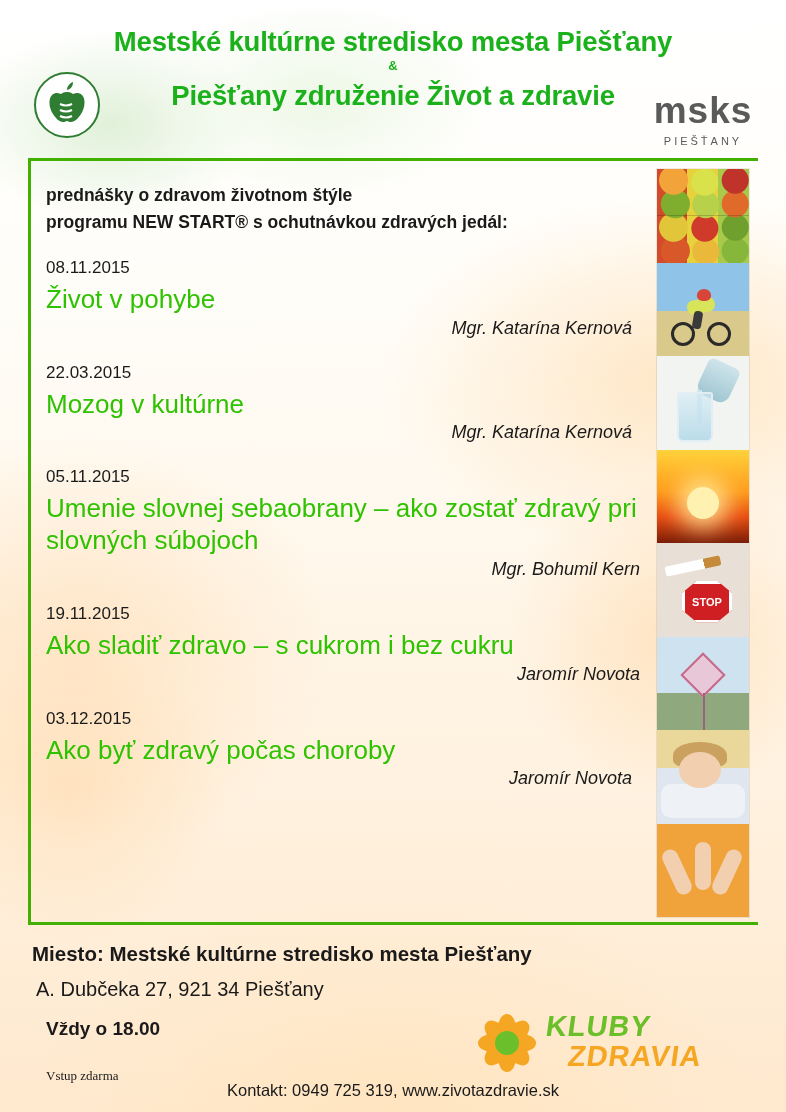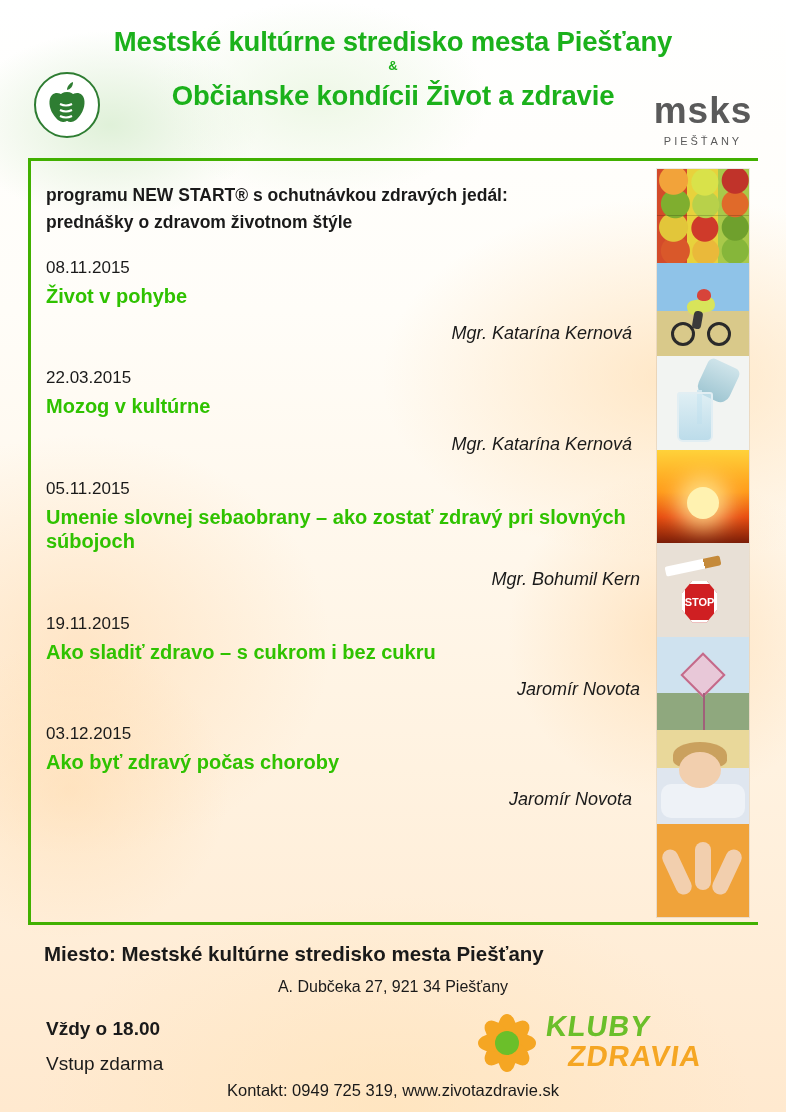--- a/index.html
+++ b/index.html
@@ -148,27 +148,27 @@
     left: 46px; top: 258px;
     width: 600px;
   }
   .item { margin-bottom: 24px; }
   .item .date {
     font-size: 17px;
     color: #1a1a1a;
     margin-bottom: 6px;
   }
   .item .title {
-    font-size: 20px;
-    font-weight: bold;
+    font-size: 26px;
+    font-weight: normal;
     color: #2fc200;
     line-height: 1.22;
   }
   .item .lecturer {
-    margin-top: 15px;
+    margin-top: 2px;
     font-size: 18px;
     font-style: italic;
     color: #1a1a1a;
     text-align: right;
     padding-right: 14px;
   }
   .item.wide .lecturer { padding-right: 6px; }
 
   
   .photo-strip {
@@ -228,21 +228,21 @@
 
   
   .ph-sun {
     background: linear-gradient(180deg, #ffd23a 0%, #ff9b1a 45%, #e84c10 72%, #7a1d08 100%);
   }
   .ph-sun .disc { position:absolute; left:50%; top:40%; width:32px; height:32px; margin-left:-16px; background:#fff2b0; border-radius:50%; box-shadow: 0 0 22px 10px rgba(255,240,160,0.8); }
 
   
   .ph-stop { background: linear-gradient(180deg, #e8e0d6 0 100%); }
   .ph-stop .cig { position:absolute; left:8px; top:18px; width:56px; height:10px; background:linear-gradient(90deg,#ffffff 0 70%, #c58a3a 70% 100%); transform: rotate(-12deg); border-radius:2px; }
-  .ph-stop .sign { position:absolute; left:50%; bottom:14px; margin-left:-21px; width:35px; height:42px; background:#cf1f22; border:3px solid #ffffff; clip-path: polygon(30% 0,70% 0,100% 30%,100% 70%,70% 100%,30% 100%,0 70%,0 30%); color:#fff; font-size:11px; font-weight:bold; display:flex; align-items:center; justify-content:center; }
+  .ph-stop .sign { position:absolute; left:50%; bottom:14px; margin-left:-21px; width:50px; height:42px; background:#cf1f22; border:3px solid #ffffff; clip-path: polygon(30% 0,70% 0,100% 30%,100% 70%,70% 100%,30% 100%,0 70%,0 30%); color:#fff; font-size:11px; font-weight:bold; display:flex; align-items:center; justify-content:center; }
 
   
   .ph-kite { background: linear-gradient(180deg, #cfe2ef 0 60%, #8fa87e 60% 100%); }
   .ph-kite .kite { position:absolute; left:50%; top:22px; margin-left:-16px; width:32px; height:32px; background:#e8c8d8; transform: rotate(45deg); border:2px solid #c46a8a; }
   .ph-kite .tail { position:absolute; left:50%; top:56px; width:2px; height:40px; background:#a0607a; }
 
   
   .ph-sleep { background: linear-gradient(180deg, #e9d89a 0 40%, #dfe6ef 40% 100%); }
   .ph-sleep .face { position:absolute; left:22px; top:22px; width:42px; height:36px; background:#f2cfae; border-radius:50%; }
   .ph-sleep .hair { position:absolute; left:16px; top:12px; width:54px; height:26px; background:#caa15e; border-radius:50% 50% 30% 30%; }
@@ -252,44 +252,46 @@
   .ph-hands { background: linear-gradient(180deg, #f0a33a 0 100%); }
   .ph-hands .hand { position:absolute; width:16px; height:48px; background:#f2cfae; border-radius:8px; }
   .ph-hands .h1 { left:12px; top:24px; transform: rotate(-25deg); }
   .ph-hands .h2 { left:38px; top:18px; }
   .ph-hands .h3 { left:62px; top:24px; transform: rotate(25deg); }
 
   
   .footer { position: absolute; left: 0; right: 0; top: 930px; bottom: 0; }
   .venue {
     position: absolute;
-    left: 44px; top: 12px;
+    left: 32px; top: 12px;
     font-size: 20.5px;
     font-weight: bold;
     color: #1a1a1a;
   }
   .address {
     position: absolute;
     left: 0; right: 0; top: 48px;
-    text-align: center;
-    font-size: 16px;
-    color: #1a1a1a;
+    text-align: left;
+    font-size: 20px;
+    color: #1a1a1a;
+    padding-left: 36px;
   }
   .time {
     position: absolute;
     left: 46px; top: 88px;
     font-size: 19px;
     font-weight: bold;
     color: #1a1a1a;
   }
   .free {
     position: absolute;
-    left: 46px; top: 123px;
-    font-size: 19px;
-    color: #1a1a1a;
+    left: 46px; top: 138px;
+    font-size: 13px;
+    color: #1a1a1a;
+    font-family: Liberation Serif, serif;
   }
   .contact {
     position: absolute;
     left: 0; right: 0; bottom: 12px;
     text-align: center;
     font-size: 16.5px;
     color: #1a1a1a;
   }
 
   
@@ -343,35 +345,35 @@
     <div class="logo-apple">
       <svg width="62" height="62" viewBox="0 0 62 62" aria-hidden="true">
         <path d="M31 18c-4 0-6 2-6 2s-5-3-9 1c-4 4-3 13 1 19 3 5 7 8 10 8s3-1 4-1 1 1 4 1 7-3 10-8c4-6 5-15 1-19-4-4-9-1-9-1s-2-2-6-2z" fill="#2e7d32"></path>
         <path d="M31 16c0-4 3-7 6-8 0 4-2 7-6 8z" fill="#2e7d32"></path>
         <path d="M24 30c4 2 8 2 12 0M24 36c4 2 8 2 12 0M24 42c4 2 8 2 12 0" stroke="#ffffff" stroke-width="2" fill="none"></path>
       </svg>
     </div>
 
     <div class="org-line1">Mestské kultúrne stredisko mesta Piešťany</div>
     <div class="amp">&amp;</div>
-    <div class="org-line2">Občianske kondícii Život a zdravie</div>
+    <div class="org-line2">Piešťany združenie Život a zdravie</div>
 
     <div class="logo-msks">
       <div class="msks-mark">msks</div>
       <div class="msks-sub">PIEŠŤANY</div>
     </div>
   </div>
 
   <div class="rule rule-top"></div>
   <div class="rule-left"></div>
   <div class="rule rule-bottom"></div>
 
   <div class="intro">
+    <div>prednášky o zdravom životnom štýle</div>
     <div>programu NEW START® s ochutnávkou zdravých jedál:</div>
-    <div>prednášky o zdravom životnom štýle</div>
   </div>
 
   <div class="program">
 
     <div class="item">
       <div class="date">08.11.2015</div>
       <div class="title">Život v pohybe</div>
       <div class="lecturer">Mgr. Katarína Kernová</div>
     </div>
 

